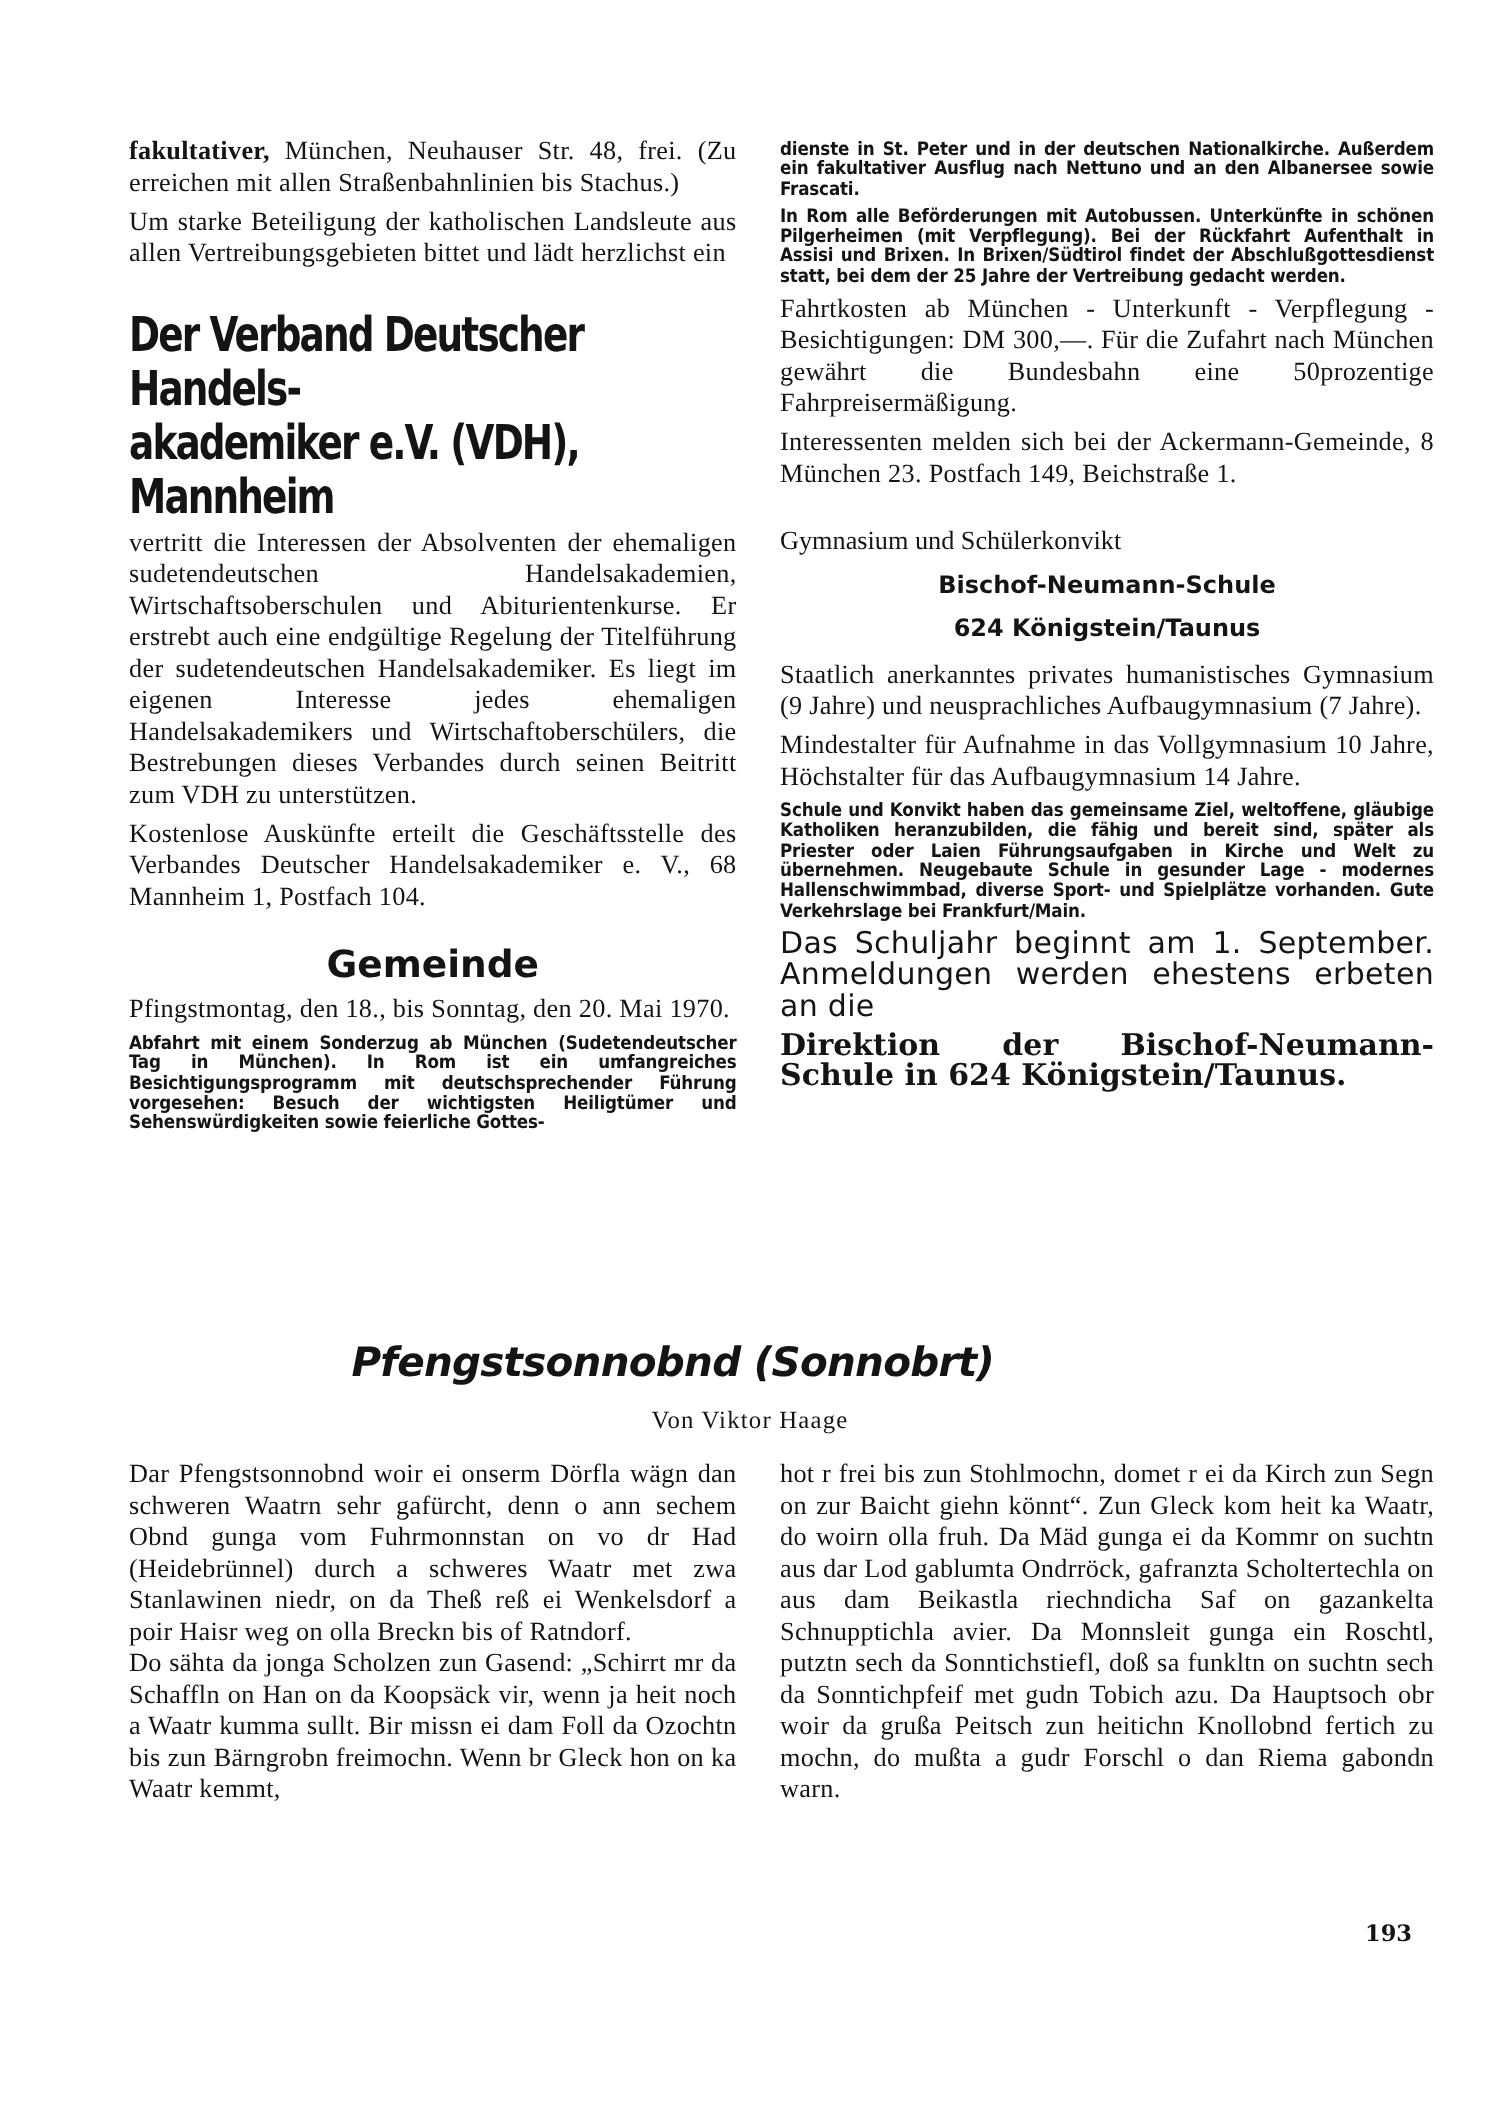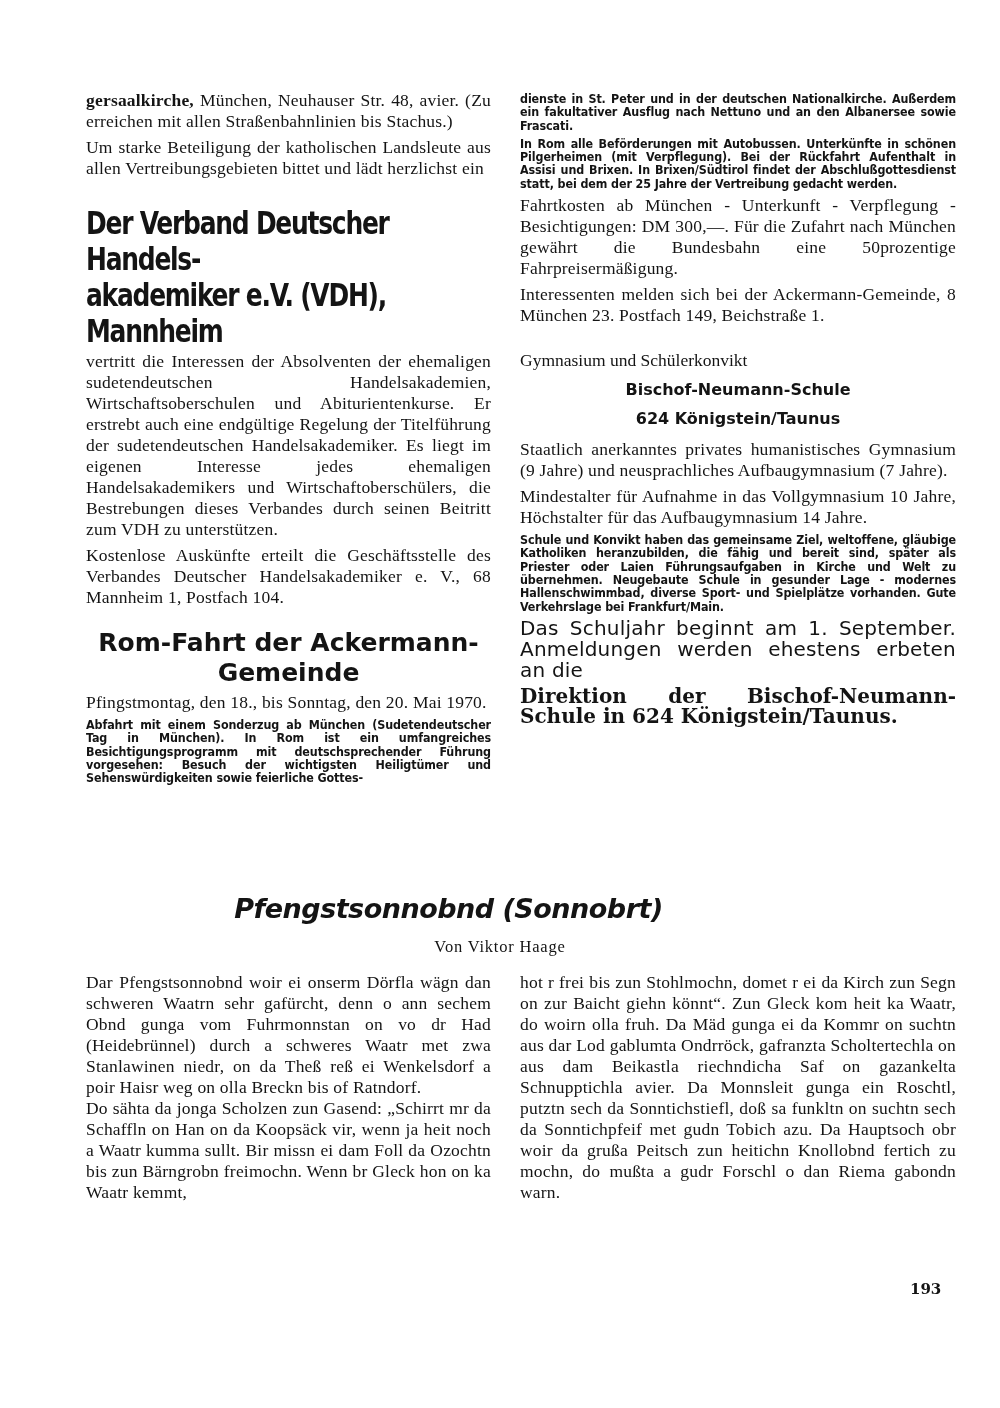--- a/index.html
+++ b/index.html
@@ -39,32 +39,31 @@
     font-family: "Liberation Serif", serif; font-size: 16.5px; letter-spacing: 0.8px;
   }
   .page-num {
     position: absolute; left: 910px; top: 1280px; font-family: "DejaVu Serif", serif; font-weight: bold; font-size: 15px;
   }
 </style>
 </head>
 <body>
 
 <div class="col left" style="top:90px;">
-  <p class="body16"><b>gersaalkirche,</b><span> München, Neuhauser Str. 48, avier. (Zu erreichen mit allen Straßenbahnlinien bis Stachus.)</span></p>
+  <p class="body16"><b>fakultativer,</b><span> München, Neuhauser Str. 48, frei. (Zu erreichen mit allen Straßenbahnlinien bis Stachus.)</span></p>
   <p class="body16 gap">Um starke Beteiligung der katholischen Landsleute aus allen Vertreibungsgebieten bittet und lädt herzlichst ein</p>
 
   <div style="margin-top:26px;">
     <div class="h-vdh">Der Verband Deutscher Handels-</div>
     <div class="h-vdh">akademiker e.V. (VDH), Mannheim</div>
   </div>
   <p class="body16" style="margin-top:2px;">vertritt die Interessen der Absolventen der ehemaligen sudetendeutschen Handelsakademien, Wirtschaftsoberschulen und Abiturientenkurse. Er erstrebt auch eine endgültige Regelung der Titelführung der sudetendeutschen Handelsakademiker. Es liegt im eigenen Interesse jedes ehemaligen Handelsakademikers und Wirtschaftoberschülers, die Bestrebungen dieses Verbandes durch seinen Beitritt zum VDH zu unterstützen.</p>
   <p class="body16 gap">Kostenlose Auskünfte erteilt die Geschäftsstelle des Verbandes Deutscher Handelsakademiker e. V., 68 Mannheim 1, Postfach 104.</p>
 
   <div style="margin-top:20px;">
-    <div class="h-rom">Rom-Fahrt der Ackermann-</div>
     <div class="h-rom">Gemeinde</div>
   </div>
   <p class="body16" style="margin-top:4px;">Pfingstmontag, den 18., bis Sonntag, den 20. Mai 1970.</p>
   <p class="small gap">Abfahrt mit einem Sonderzug ab München (Sudetendeutscher Tag in München). In Rom ist ein umfangreiches Besichtigungsprogramm mit deutschsprechender Führung vorgesehen: Besuch der wichtigsten Heiligtümer und Sehenswürdigkeiten sowie feierliche Gottes-</p>
 </div>
 
 <div class="col right" style="top:92px;">
   <p class="small">dienste in St. Peter und in der deutschen Nationalkirche. Außerdem ein fakultativer Ausflug nach Nettuno und an den Albanersee sowie Frascati.</p>
   <p class="small gap">In Rom alle Beförderungen mit Autobussen. Unterkünfte in schönen Pilgerheimen (mit Verpflegung). Bei der Rückfahrt Aufenthalt in Assisi und Brixen. In Brixen/Südtirol findet der Abschlußgottesdienst statt, bei dem der 25 Jahre der Vertreibung gedacht werden.</p>
   <p class="body16 gap">Fahrtkosten ab München - Unterkunft - Verpflegung - Besichtigungen: DM 300,—. Für die Zufahrt nach München gewährt die Bundesbahn eine 50prozentige Fahrpreisermäßigung.</p>

